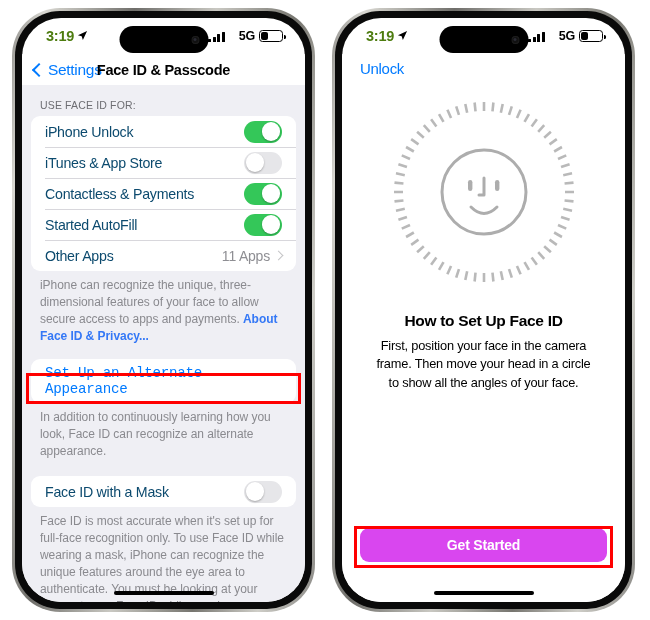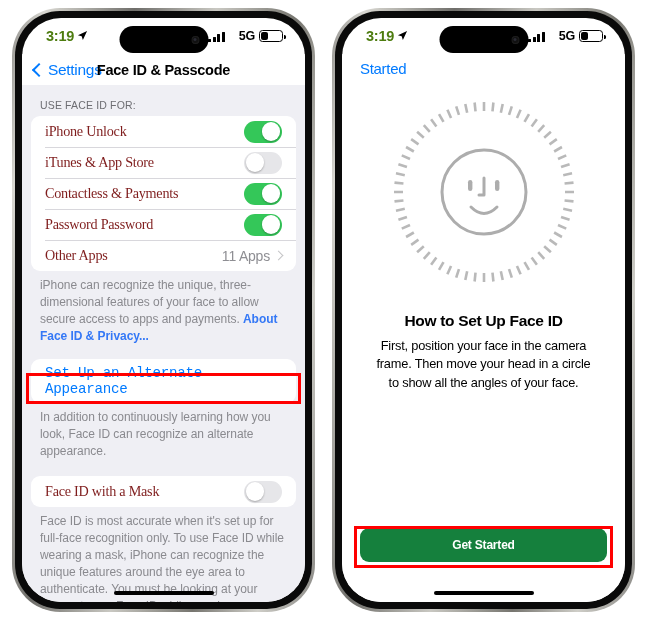--- a/index.html
+++ b/index.html
@@ -139,21 +139,21 @@
   .row{
     display:flex;align-items:center;
     height:31px;
     padding:0 14px;
     position:relative;
   }
   .row + .row::before{
     content:"";position:absolute;left:14px;right:0;top:0;
     height:1px;background:#d8d7dc;
   }
-  .row-label{font-size:14.2px;color:#7f1d1d;letter-spacing:-0.25px;font-family:Liberation Serif, serif;}
+  .row-label{font-size:14.2px;color:#0c4a6e;letter-spacing:-0.25px;}
   .row-right{
     margin-left:auto;display:flex;align-items:center;gap:5px;
     font-size:14px;color:#8e8e93;letter-spacing:-0.2px;
   }
   .chev-right{
     display:inline-block;width:6px;height:6px;
     border-top:1.8px solid #c4c4c6;border-right:1.8px solid #c4c4c6;
     transform:rotate(45deg);
   }
   .toggle{
@@ -222,22 +222,22 @@
     margin:7px 30px 0 30px;
   }
   .cta-wrap{
     margin-top:auto;
     padding:0 18px 40px 18px;
     position:relative;
   }
   .cta{
     display:block;width:100%;height:34px;
     border:none;border-radius:9px;
-    background:#15803d;
-    color:#fff;font-size:12px;font-weight:bold;
+    background:#d946ef;
+    color:#fff;font-size:14px;font-weight:bold;
     letter-spacing:-0.2px;
     font-family:"Liberation Sans", sans-serif;
     cursor:pointer;
   }
   #hl-cta{left:12px;right:12px;bottom:34px;height:42px;}
   .home-ind{
     position:absolute;bottom:7px;left:50%;transform:translateX(-50%);
     width:100px;height:4px;border-radius:3px;background:#000;
     z-index:8;
   }
@@ -307,21 +307,21 @@
           </div>
           <div class="row">
             <span class="row-label">Contactless &amp; Payments</span>
             <span class="row-right">
               <span class="toggle">
                     <span class="knob"></span>
                   </span>
             </span>
           </div>
           <div class="row">
-            <span class="row-label">Password Password</span>
+            <span class="row-label">Started AutoFill</span>
             <span class="row-right">
               <span class="toggle">
                     <span class="knob"></span>
                   </span>
             </span>
           </div>
           <div class="row">
             <span class="row-label">Other Apps</span>
             <span class="row-right">
               <span>11 Apps</span>
@@ -398,21 +398,21 @@
           <span class="net">5G</span>
           <span class="battery">
                 <span class="lvl"></span>
               </span>
         </div>
       </div>
 
       <div class="fid-body">
 
         <div class="cancel-bar">
-          <span>Started</span>
+          <span>Unlock</span>
         </div>
 
         <div class="face-art">
           <svg width="192" height="192" viewBox="0 0 192 192">
             <g id="ticks" stroke="#b9b9b9" stroke-width="2.6" stroke-linecap="butt">
                   <line x1="96.00" y1="15.00" x2="96.00" y2="6.00"></line>
                   <line x1="104.47" y1="15.44" x2="105.41" y2="6.49"></line>
                   <line x1="112.84" y1="16.77" x2="114.71" y2="7.97"></line>
                   <line x1="121.03" y1="18.96" x2="123.81" y2="10.40"></line>
                   <line x1="128.95" y1="22.00" x2="132.61" y2="13.78"></line>

